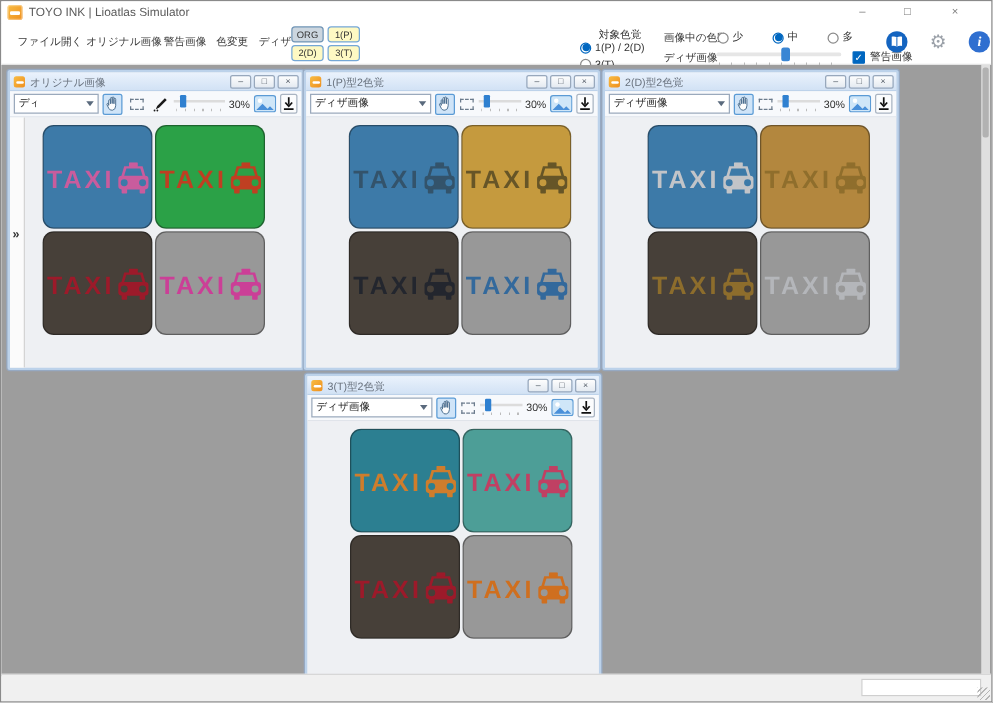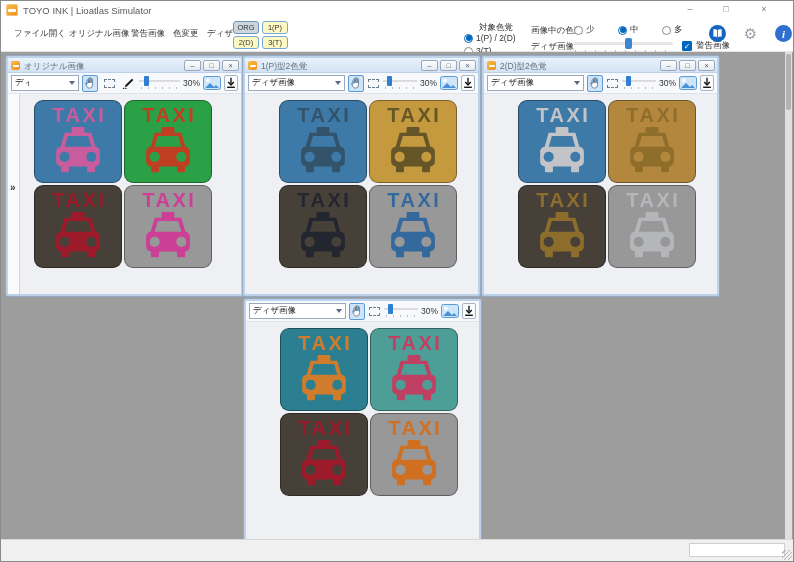--- a/index.html
+++ b/index.html
@@ -77,21 +77,21 @@
   .zoom-label { font-size:8.5px; color:#333; }
   .img-btn,.dl-btn { display:flex; align-items:center; justify-content:center; }
   .dl-btn { width:17px; height:16px; border:1px solid #a9b4c2; border-radius:2px; background:#fbfcfd; }
   .cwin-body { position:relative; height:calc(100% - 36px); background:#eef0f3; }
   .strip { position:absolute; left:0; top:0; width:12px; height:100%; background:#fbfbfb; border-right:1px solid #d4d4d4; }
   .expander { position:absolute; left:2px; top:44%; font-size:10px; font-weight:bold; color:#333; cursor:pointer; }
 
   .tiles { position:absolute; top:6px; display:grid; grid-template-columns:88px 88px; grid-auto-rows:83px; gap:2px; }
   .cwin.w1 .tiles { left:26px; } .cwin.w2 .tiles, .cwin.w3 .tiles, .cwin.w4 .tiles { left:34px; }
   .tile { background:var(--bg); border:1px solid rgba(10,10,10,.4); border-radius:9px;
-          display:flex; flex-direction:column; align-items:center; overflow:hidden; }
+          display:flex; flex-direction:row; align-items:center; overflow:hidden; }
   .taxi-word { margin-top:4px; font-size:20px; line-height:1; font-weight:800; letter-spacing:2.5px; text-indent:2.5px;
                color:var(--fg); font-family:"Liberation Sans",sans-serif; }
   .taxi { width:56px; height:48px; margin-top:2px; color:var(--fg); }
 
   
   .statusbar { position:absolute; left:0; bottom:0; width:100%; height:22px; background:#f0f0f0; border-top:1px solid #d7d7d7; }
   .status-path { position:absolute; left:4px; top:6px; font-size:9px; color:#222; white-space:nowrap; }
   .status-panel { position:absolute; right:8px; top:3px; width:96px; height:14px; background:#fff; border:1px solid #cfcfcf; }
   .resize-grip { position:absolute; right:1px; bottom:1px; width:10px; height:10px;
                  background:repeating-linear-gradient(135deg,transparent 0 2px,#b5b5b5 2px 3px); }
@@ -421,20 +421,29 @@
             <span class="taxi-word">TAXI</span>
             <svg class="taxi" viewBox="0 0 100 90">
                 <use href="#taxi-shape"></use>
               </svg>
           </div>
         </div>
       </div>
     </div>
 
     <div class="cwin w4">
+      <div class="cwin-titlebar">
+        <span class="cwin-icon"></span>
+        <span class="cwin-title">3(T)型2色覚</span>
+        <span class="cwin-btns">
+          <span class="cbtn">–</span>
+          <span class="cbtn">□</span>
+          <span class="cbtn">×</span>
+        </span>
+      </div>
       <div class="cwin-toolbar">
         <span class="combo">
           <span class="combo-text">ディザ画像</span>
           <span class="combo-arrow"></span>
         </span>
         <span class="tbtn active">
           <svg width="14" height="14" viewBox="0 0 16 16">
               <use href="#hand-shape"></use>
             </svg>
         </span>

